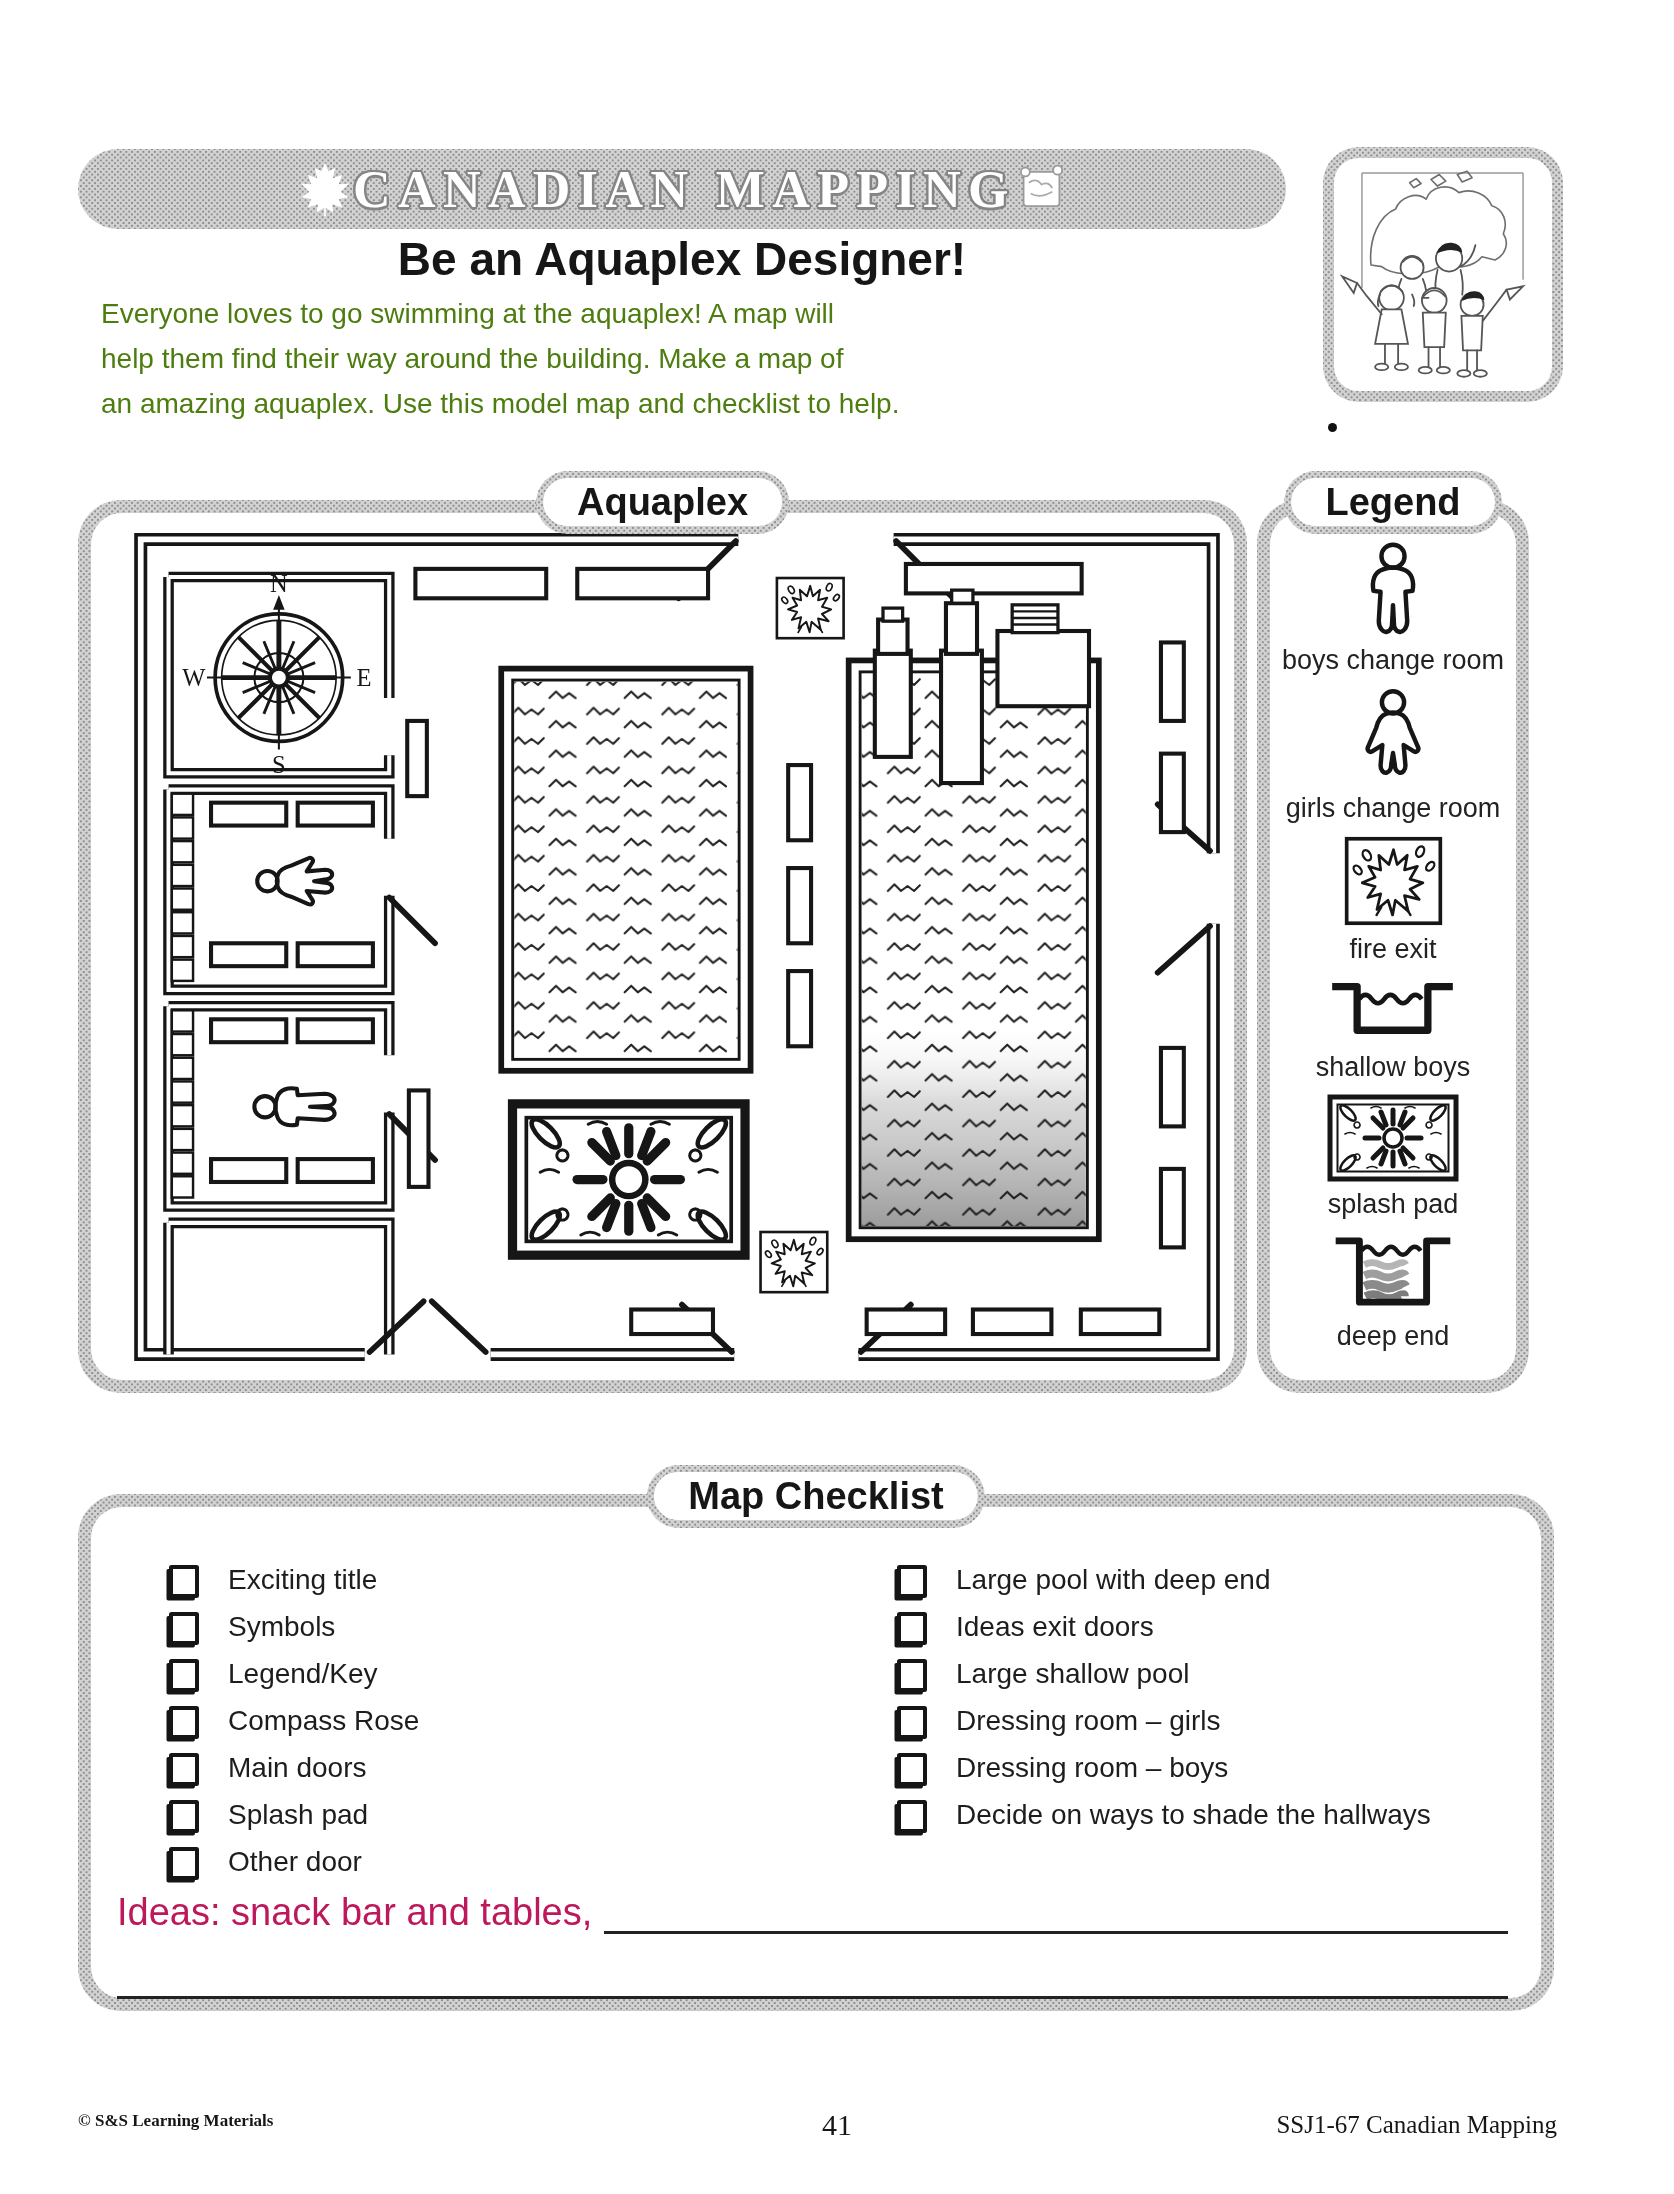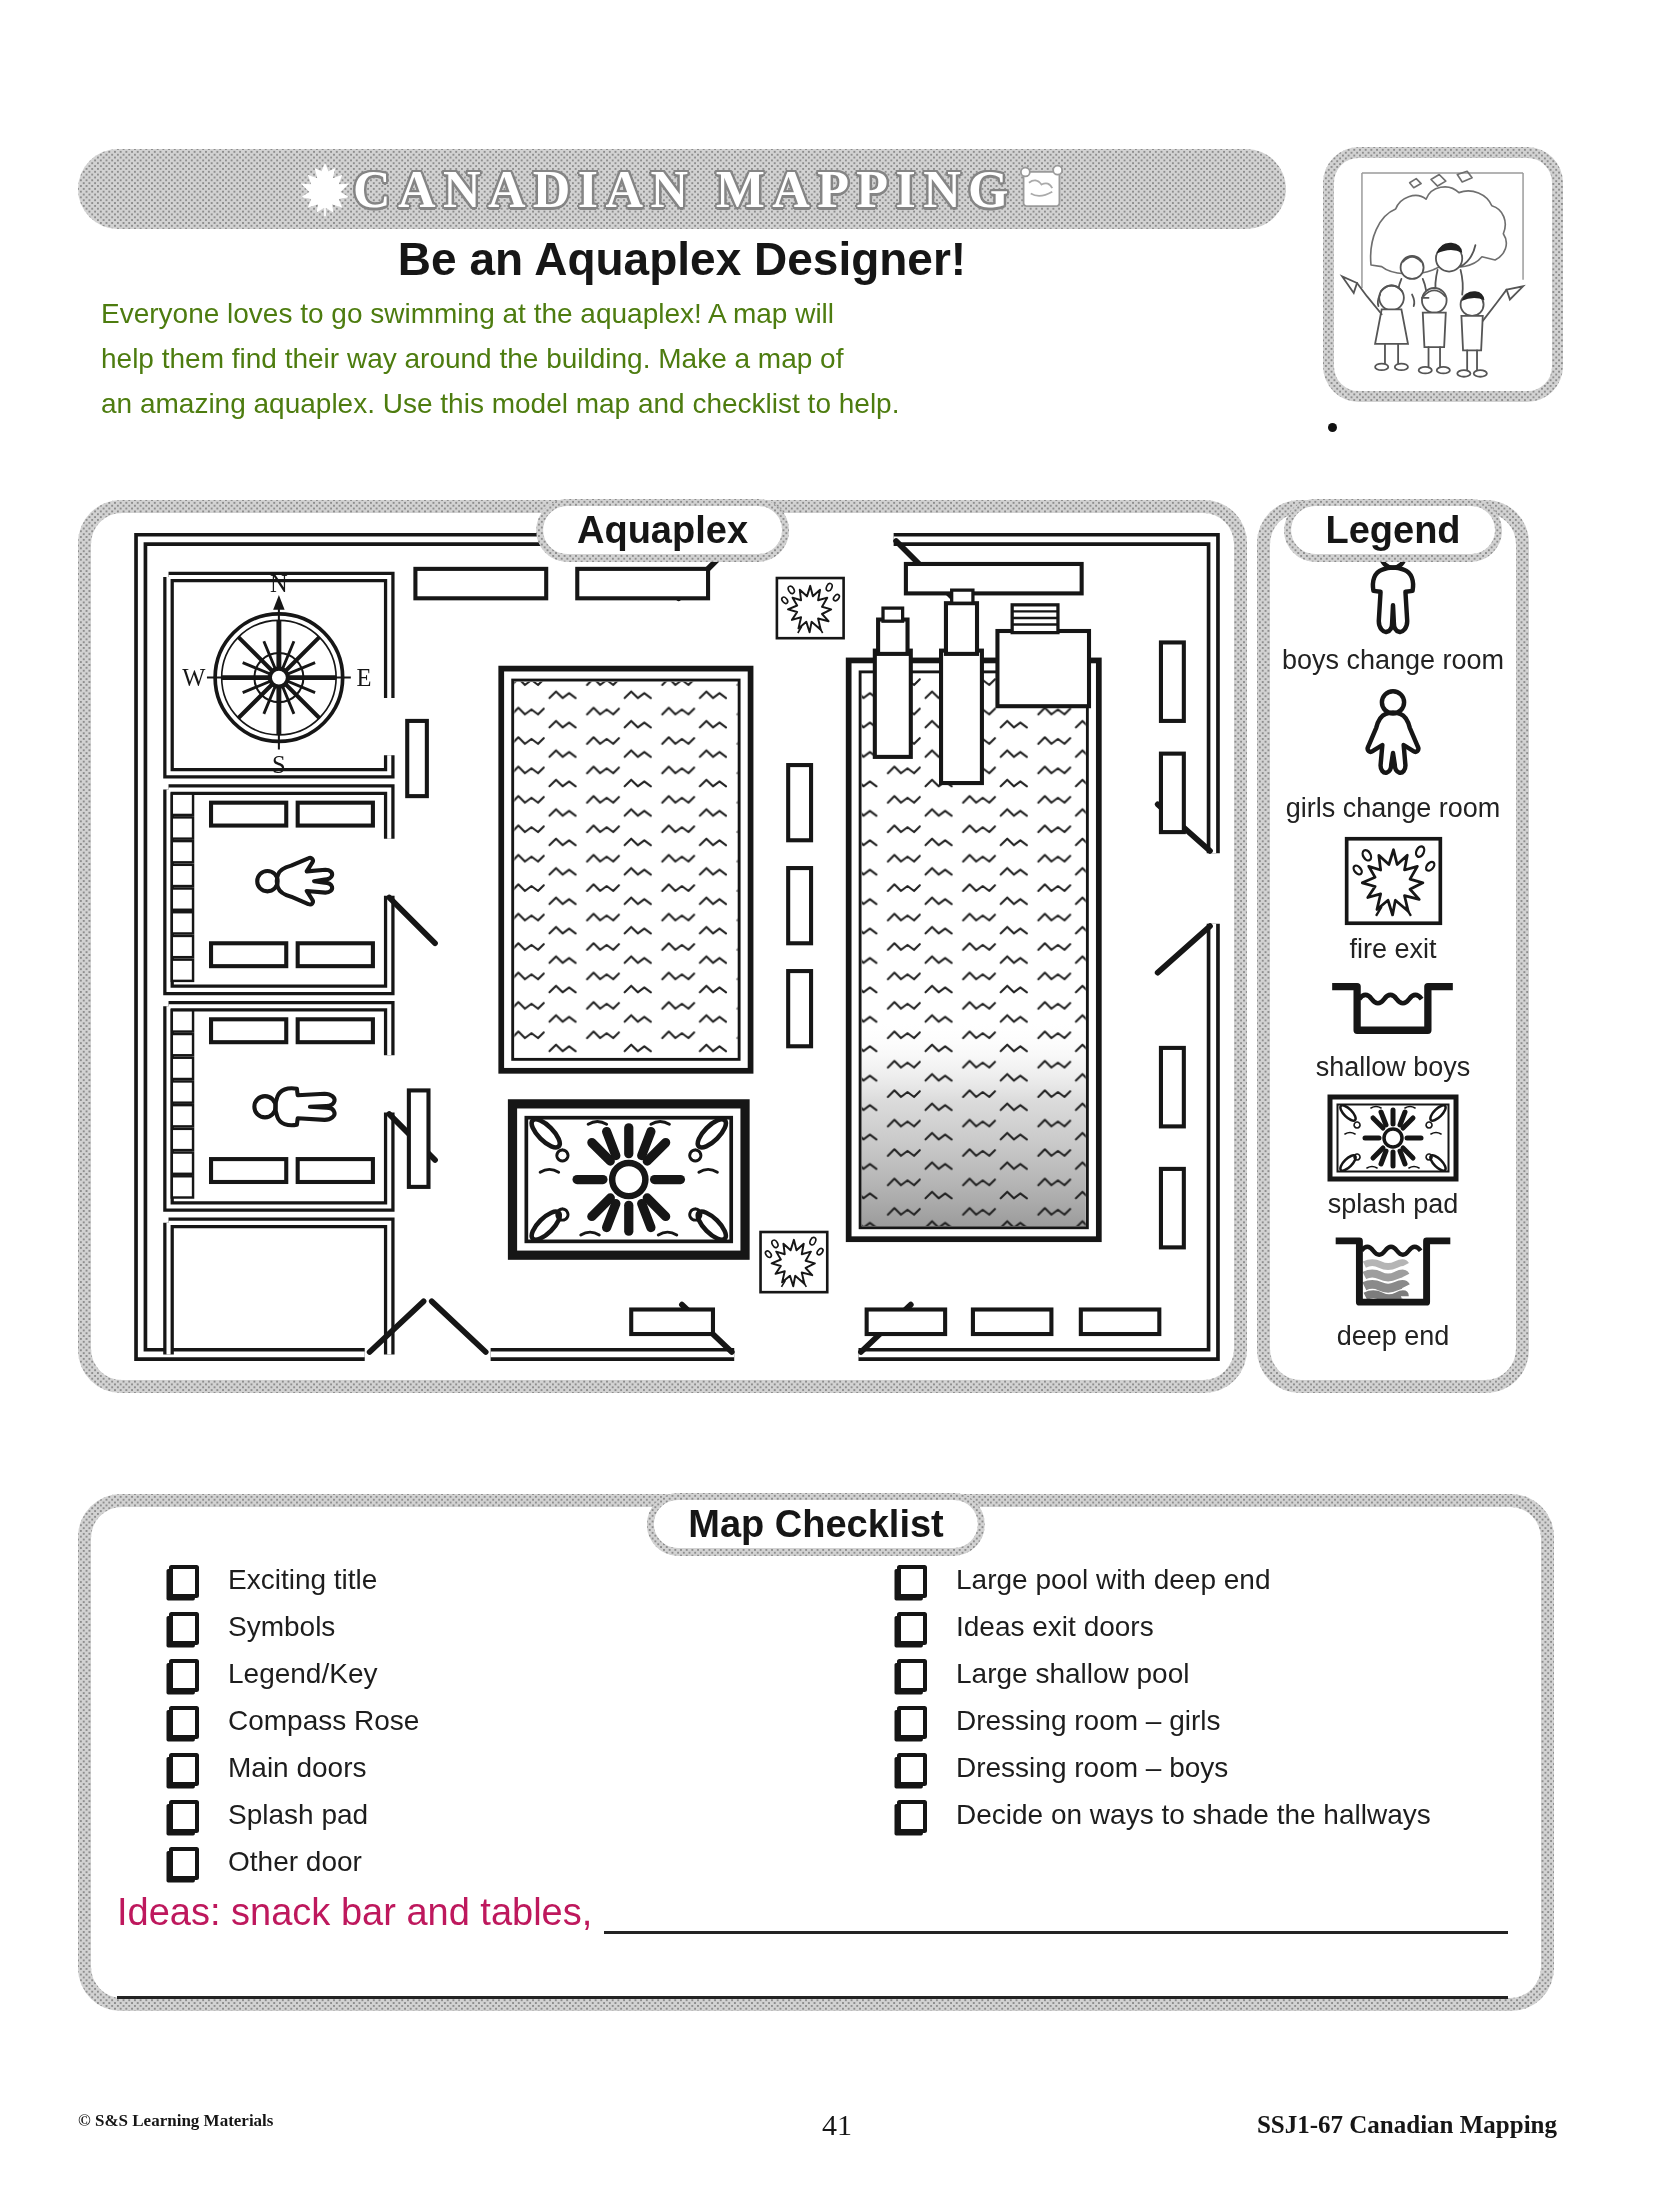--- a/index.html
+++ b/index.html
@@ -16,21 +16,21 @@
           color:#ffffff;white-space:nowrap;
           text-shadow:2.5px 0 0 #858585,-2.5px 0 0 #858585,0 2.5px 0 #858585,0 -2.5px 0 #858585,
                       1.6px 1.6px 0 #858585,-1.6px 1.6px 0 #858585,1.6px -1.6px 0 #858585,-1.6px -1.6px 0 #858585;}
   
   #headline{position:absolute;left:78px;top:232px;width:1208px;text-align:center;
             font-size:46px;font-weight:bold;letter-spacing:0px;}
   #intro{position:absolute;left:101px;top:291px;width:1210px;font-size:28px;line-height:45px;color:#4d7c0f;}
   
   .frame{position:absolute;border-radius:43px;}
   .frame>.inner{position:absolute;inset:13px;background:#fff;border-radius:31px;}
-  .pill{position:absolute;top:-29px;left:50%;transform:translateX(-50%);border-radius:49px;padding:7.4px;z-index:5;margin-top:28px;}
+  .pill{position:absolute;top:-29px;left:50%;transform:translateX(-50%);border-radius:49px;padding:7.4px;z-index:5;}
   .pill>.pin{background:#fff;border-radius:49px;padding:2.5px 34px;font-size:38px;font-weight:bold;white-space:nowrap;}
   #mapframe{left:78px;top:500px;width:1169px;height:893px;}
   #legendframe{left:1257px;top:500px;width:272px;height:893px;}
   #checkframe{left:78px;top:1494px;width:1476px;height:517px;}
   #illframe{left:1323px;top:147px;width:240px;height:255px;border-radius:36px;}
   #illframe>.inner{inset:11.4px;border-radius:24.5px;}
   
   #legendlist{position:absolute;inset:16.4px 4.9px;display:flex;flex-direction:column;
               justify-content:space-evenly;align-items:center;}
   .litem{display:flex;flex-direction:column;align-items:center;gap:6.5px;}
@@ -42,21 +42,21 @@
   .ckrow{display:flex;align-items:flex-start;min-height:47px;gap:29px;font-size:28px;line-height:47px;color:#1d1d1d;}
   .cbox{flex:0 0 auto;width:22px;height:25px;border:4.1px solid #151515;border-radius:2.5px;margin-top:9px;
         box-shadow:-3.3px 3.3px 0 -0.8px #151515;background:#fff;}
   #ideasline{position:absolute;left:26px;right:33px;top:383px;display:flex;align-items:flex-end;
              font-size:38px;color:#be185d;}
   .blank{flex:1;border-bottom:3.3px solid #232323;height:41px;margin-left:11.4px;}
   #blank2{position:absolute;left:26px;right:33px;top:448px;height:41px;border-bottom:3.3px solid #232323;}
   
   #footer-left{position:absolute;left:78px;top:2111px;font-family:"Liberation Serif",serif;font-weight:bold;font-size:17px;}
   #footer-page{position:absolute;left:0;right:0;top:2108px;text-align:center;font-family:"Liberation Serif",serif;font-size:30px;}
-  #footer-right{position:absolute;right:117px;top:2111px;font-family:"Liberation Serif",serif;font-weight:bold;font-size:25px;margin-left:12px;}
+  #footer-right{position:absolute;right:117px;top:2111px;font-family:"Liberation Serif",serif;font-weight:normal;font-size:25px;margin-left:12px;}
   svg{display:block;}
   .stray-dot{position:absolute;left:1328px;top:423px;width:9px;height:9px;border-radius:50%;background:#111;}
 </style>
 </head>
 <body>
 
 <div id="page">
 
   <svg width="0" height="0" style="position:absolute" aria-hidden="true">
     <defs>

